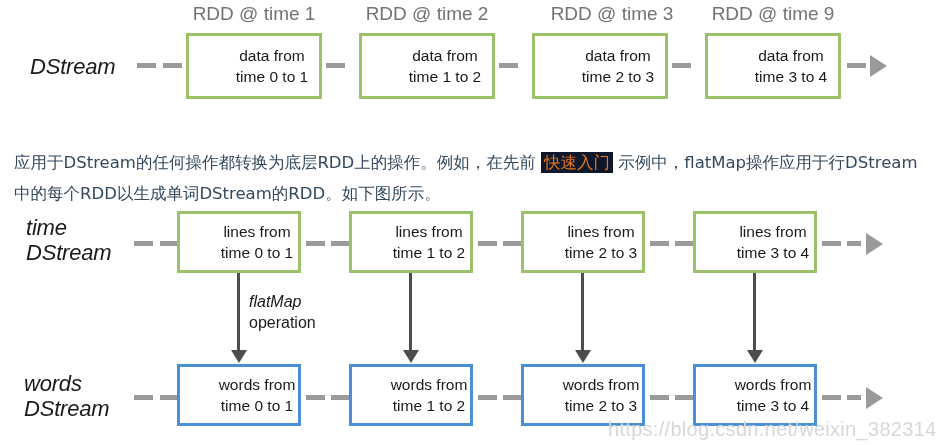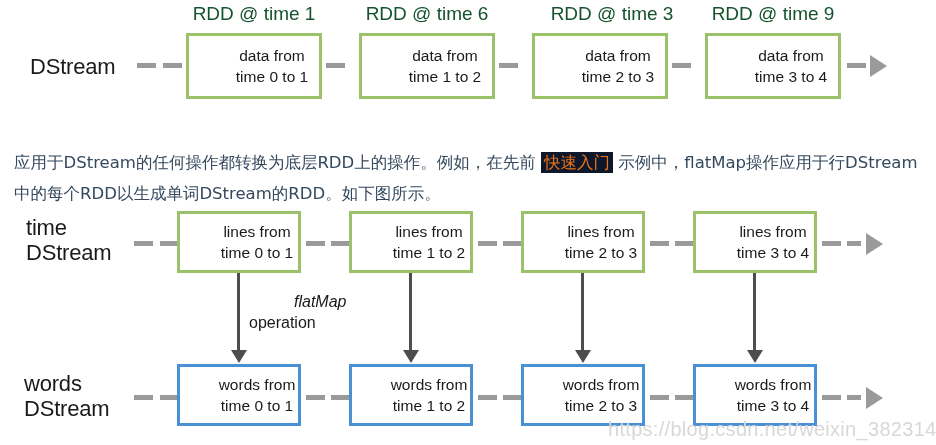--- a/index.html
+++ b/index.html
@@ -17,27 +17,28 @@
   }
 
   .row-label {
     position: absolute;
     font-size: 22px;
     line-height: 25px;
     color: #1a1a1a;
     letter-spacing: -0.2px;
     white-space: pre-line;
     text-align: left;
+    font-style: italic;
   }
 
   .rdd-heading {
     position: absolute;
     font-size: 19px;
     line-height: 22px;
-    color: #14532d;
+    color: #737373;
     text-align: center;
     white-space: nowrap;
   }
 
   .box {
     position: absolute;
     box-sizing: border-box;
     background: #ffffff;
     display: flex;
     flex-direction: column;
@@ -86,21 +87,21 @@
   }
 
   .flatmap-label {
     position: absolute;
     font-size: 16px;
     line-height: 21px;
     color: #1a1a1a;
     text-align: left;
     white-space: nowrap;
   }
-  .flatmap-label .op-name { font-style: italic; font-weight: 500; display: block; margin-left: 45px; }
+  .flatmap-label .op-name { font-style: italic; font-weight: 500; display: block; }
   .flatmap-label .op-word { font-style: normal; display: block; }
 
   
   .paragraph {
     position: absolute;
     left: 14px;
     top: 130px;
     width: 910px;
     font-size: 16.5px;
     line-height: 31px;
@@ -127,21 +128,21 @@
   }
 </style>
 </head>
 <body>
 
 <div>
 
   <div class="row-label" style="left:30px; top:54px;">DStream</div>
 
   <div class="rdd-heading" style="left:186px; top:3px; width:136px;">RDD @ time 1</div>
-  <div class="rdd-heading" style="left:359px; top:3px; width:136px;">RDD @ time 6</div>
+  <div class="rdd-heading" style="left:359px; top:3px; width:136px;">RDD @ time 2</div>
   <div class="rdd-heading" style="left:544px; top:3px; width:136px;">RDD @ time 3</div>
   <div class="rdd-heading" style="left:705px; top:3px; width:136px;">RDD @ time 9</div>
 
   <div class="dash" style="left:137px; top:63px; width:19px;"></div>
   <div class="dash" style="left:163px; top:63px; width:19px;"></div>
 
   <div class="box green" style="left:186px; top:33px; width:136px; height:66px;">
     <span>data from</span>
     <span>time 0 to 1</span>
   </div>

